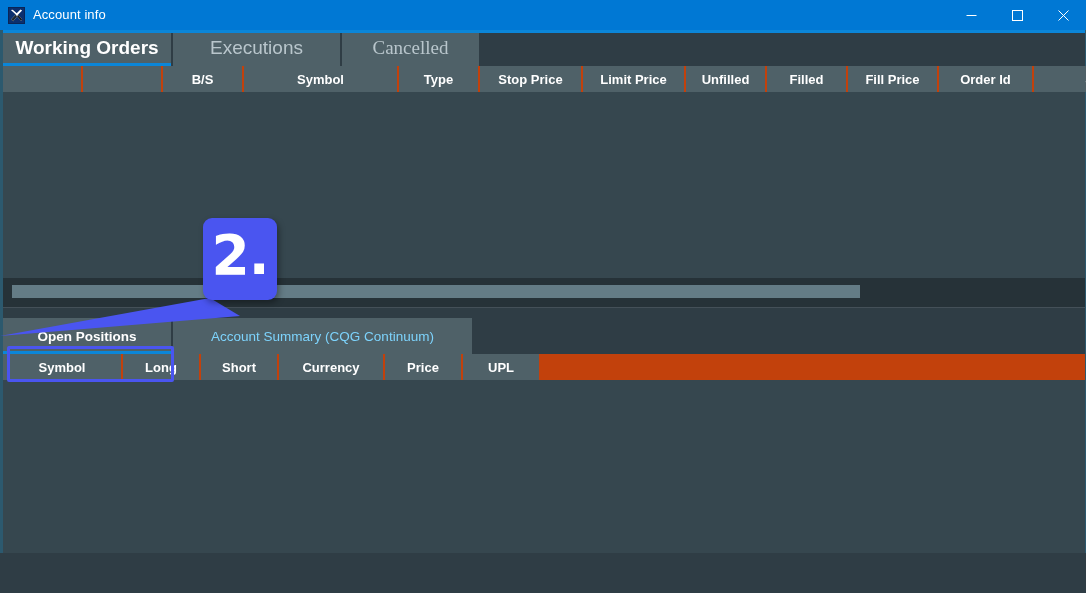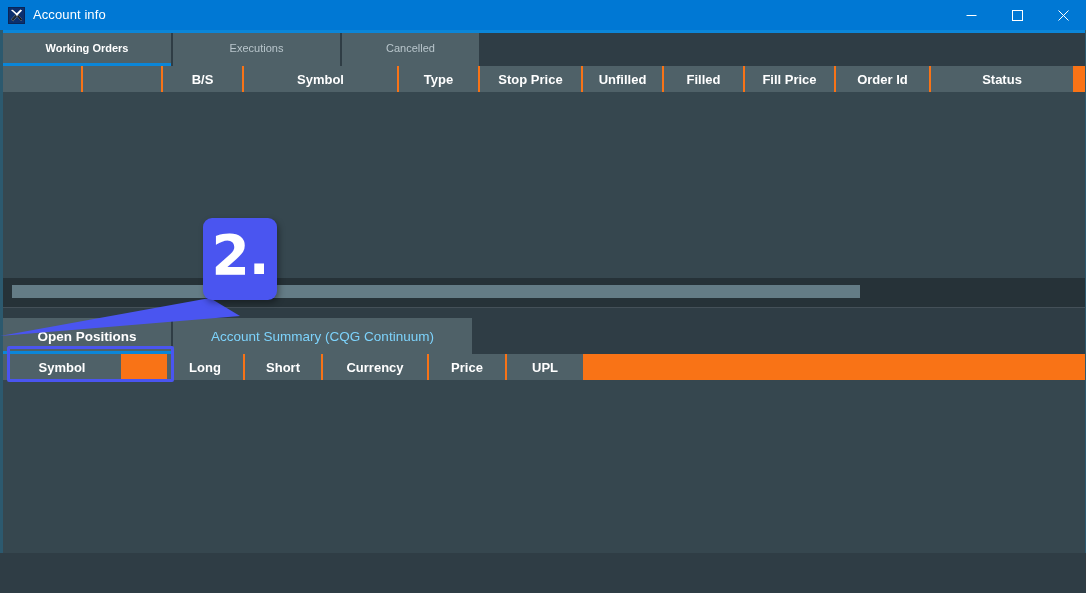--- a/index.html
+++ b/index.html
@@ -104,45 +104,45 @@
     background: #0b86d8;
     z-index: 3;
   }
   .tab {
     position: relative;
     display: flex;
     align-items: center;
     justify-content: center;
     background: #4f6168;
     color: #b9c6cc;
-    font-size: 11px;
+    font-size: 19px;
     margin-right: 2px;
     box-sizing: border-box;
   }
   .tab.t0 { width: 168px; }
   .tab.t1 { width: 167px; }
-  .tab.t2 { width: 137px; }
+  .tab.t2 { width: 137px; font-family: Liberation Serif, serif; }
   .tab.active {
     color: #ffffff;
     font-weight: bold;
     background: #4f6168;
   }
   .tab.active::after {
     content: "";
     position: absolute;
     left: 0; right: 0; bottom: 0;
     height: 3px;
     background: #0b86d8;
   }
 
   
   .colheader {
     display: flex;
     height: 26px;
-    background: #f97316;
+    background: #c2410c;
     align-items: stretch;
     box-sizing: border-box;
   }
   .colheader .cell {
     background: #4f6168;
     color: #ffffff;
     font-size: 13px;
     font-weight: bold;
     display: flex;
     align-items: center;
@@ -343,20 +343,21 @@
         </div>
       </div>
 
       <div class="colheader" id="orders-colheader">
           <div class="cell" style="width: 78px; flex: 0 0 78px;"></div>
           <div class="cell" style="width: 78px; flex: 0 0 78px;"></div>
           <div class="cell" style="width: 79px; flex: 0 0 79px;">B/S</div>
           <div class="cell" style="width: 153px; flex: 0 0 153px;">Symbol</div>
           <div class="cell" style="width: 79px; flex: 0 0 79px;">Type</div>
           <div class="cell" style="width: 101px; flex: 0 0 101px;">Stop Price</div>
+          <div class="cell" style="width: 101px; flex: 0 0 101px;">Limit Price</div>
           <div class="cell" style="width: 79px; flex: 0 0 79px;">Unfilled</div>
           <div class="cell" style="width: 79px; flex: 0 0 79px;">Filled</div>
           <div class="cell" style="width: 89px; flex: 0 0 89px;">Fill Price</div>
           <div class="cell" style="width: 93px; flex: 0 0 93px; text-align: center;">Order Id</div>
           <div class="cell" style="width: 142px; flex: 0 0 142px;">Status</div>
         </div>
 
       <div class="grid-body"></div>
 
       <div class="hscroll-wrap">
@@ -375,21 +376,21 @@
           <span>Open Positions</span>
         </div>
         <div class="lower-tab lt1">
           <span>Account Summary (CQG Continuum)</span>
         </div>
         <div class="highlight-box"></div>
       </div>
 
       <div class="colheader" id="positions-colheader">
           <div class="cell" style="width: 118px; flex: 0 0 118px;">Symbol</div>
-          <div class="cell" style="width: 76px; flex: 0 0 76px; margin-left: 44px;">Long</div>
+          <div class="cell" style="width: 76px; flex: 0 0 76px;">Long</div>
           <div class="cell" style="width: 76px; flex: 0 0 76px;">Short</div>
           <div class="cell" style="width: 104px; flex: 0 0 104px;">Currency</div>
           <div class="cell" style="width: 76px; flex: 0 0 76px;">Price</div>
           <div class="cell" style="width: 76px; flex: 0 0 76px;">UPL</div>
         </div>
 
       <div class="lower-body"></div>
     </div>
 
   </div>

